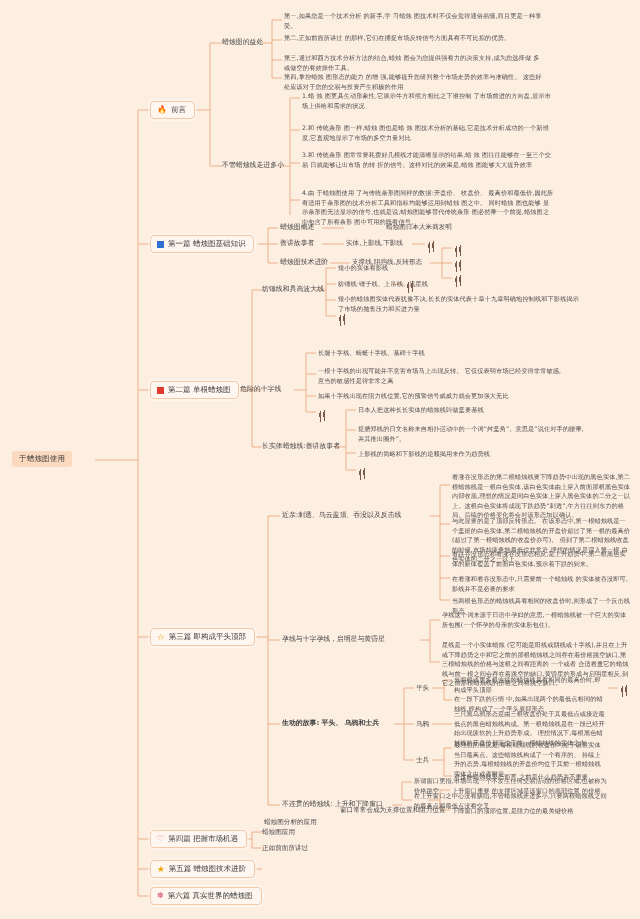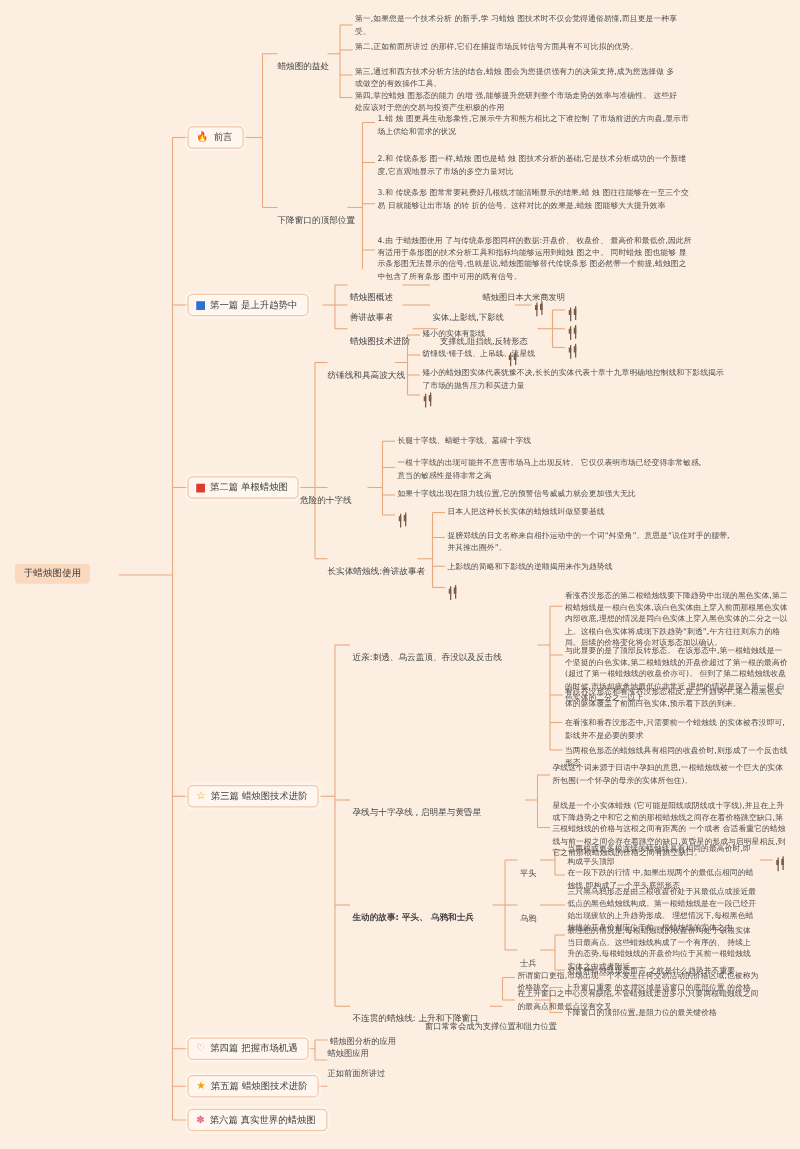--- a/index.html
+++ b/index.html
@@ -47,21 +47,20 @@
     box-shadow: 0 0 0 2px rgba(255,255,255,.35);
   }
   .chapter .ico { display: inline-block; line-height: 1; }
 
   
   .lbl {
     font-size: 6.6px;
     color: #4a4a4a;
     white-space: nowrap;
     line-height: 1.35;
-    margin-top: 11px;
   }
   .lbl.l2 { font-size: 6.9px; color: #454545; }
 
   
   .para {
     font-size: 6.2px;
     color: #4e4e4e;
     line-height: 1.55;
     letter-spacing: .1px;
   }
@@ -224,31 +223,31 @@
 
   <div class="node root" style="left:12px; top:451px;">于蜡烛图使用</div>
 
   <div class="node chapter" style="left:150px; top:101px;">
     <span class="ico ico-flame">🔥</span>
     <span>前言</span>
   </div>
 
   <div class="node chapter" style="left:150px; top:235px;">
     <span class="ico ico-sq-blue"></span>
-    <span>第一篇 是上升趋势中</span>
+    <span>第一篇 蜡烛图基础知识</span>
   </div>
 
   <div class="node chapter" style="left:150px; top:381px;">
     <span class="ico ico-sq-red"></span>
     <span>第二篇 单根蜡烛图</span>
   </div>
 
   <div class="node chapter" style="left:150px; top:628px;">
     <span class="ico ico-star-o">☆</span>
-    <span>第三篇 蜡烛图技术进阶</span>
+    <span>第三篇 即构成平头顶部</span>
   </div>
 
   <div class="node chapter" style="left:150px; top:830px;">
     <span class="ico ico-heart">♡</span>
     <span>第四篇 把握市场机遇</span>
   </div>
 
   <div class="node chapter" style="left:150px; top:860px;">
     <span class="ico ico-star-f">★</span>
     <span>第五篇 蜡烛图技术进阶</span>
@@ -258,21 +257,21 @@
     <span class="ico ico-pen">✽</span>
     <span>第六篇 真实世界的蜡烛图</span>
   </div>
 
   <div class="node lbl l2" style="left:222px; top:38px;">蜡烛图的益处</div>
   <div class="node para" style="left:284px; top:11px; width:258px;">第一,如果您是一个技术分析 的新手,学 习蜡烛 图技术时不仅会觉得通俗易懂,而且更是一种享受。</div>
   <div class="node para" style="left:284px; top:33px; width:258px;">第二,正如前面所讲过 的那样,它们在捕捉市场反转信号方面具有不可比拟的优势。</div>
   <div class="node para" style="left:284px; top:53px; width:258px;">第三,通过和西方技术分析方法的结合,蜡烛 图会为您提供强有力的决策支持,成为您选择做 多或做空的有效操作工具。</div>
   <div class="node para" style="left:284px; top:72px; width:258px;">第四,掌控蜡烛 图形态的能力 的增 强,能够提升您研判整个市场走势的效率与准确性。 这些好处应该对于您的交易与投资产生积极的作用</div>
 
-  <div class="node lbl l2" style="left:222px; top:161px;">下降窗口的顶部位置</div>
+  <div class="node lbl l2" style="left:222px; top:161px;">不管蜡烛线走进多小</div>
   <div class="node para" style="left:302px; top:91px; width:252px;">1.蜡 烛 图更具生动形象性,它展示牛方和熊方相比之下谁控制 了市场前进的方向盘,显示市场上供给和需求的状况</div>
   <div class="node para" style="left:302px; top:123px; width:252px;">2.和 传统条形 图一样,蜡烛 图也是蜡 烛 图技术分析的基础,它是技术分析成功的一个新维度,它直观地显示了市场的多空力量对比</div>
   <div class="node para" style="left:302px; top:150px; width:252px;">3.和 传统条形 图常常要耗费好几根线才能清晰显示的结果,蜡 烛 图往往能够在一至三个交易 日就能够让出市场 的转 折的信号。这样对比的效果是,蜡烛 图能够大大提升效率</div>
   <div class="node para" style="left:302px; top:188px; width:252px;">4.由 于蜡烛图使用 了与传统条形图同样的数据:开盘价、 收盘价、 最高价和最低价,因此所有适用于条形图的技术分析工具和指标均能够运用到蜡烛 图之中。 同时蜡烛 图也能够 显示条形图无法显示的信号,也就是说,蜡烛图能够替代传统条形 图必然带一个前提,蜡烛图之中包含了所有条形 图中可用的既有信号。</div>
 
   <div class="node lbl l2" style="left:280px; top:223px;">蜡烛图概述</div>
   <div class="node lbl" style="left:346px; top:223px;padding-left:40px;">蜡烛图日本大米商发明</div>
 
   <div class="node lbl l2" style="left:280px; top:239px;">善讲故事者</div>
   <div class="node lbl" style="left:346px; top:239px;">实体,上影线,下影线</div>

